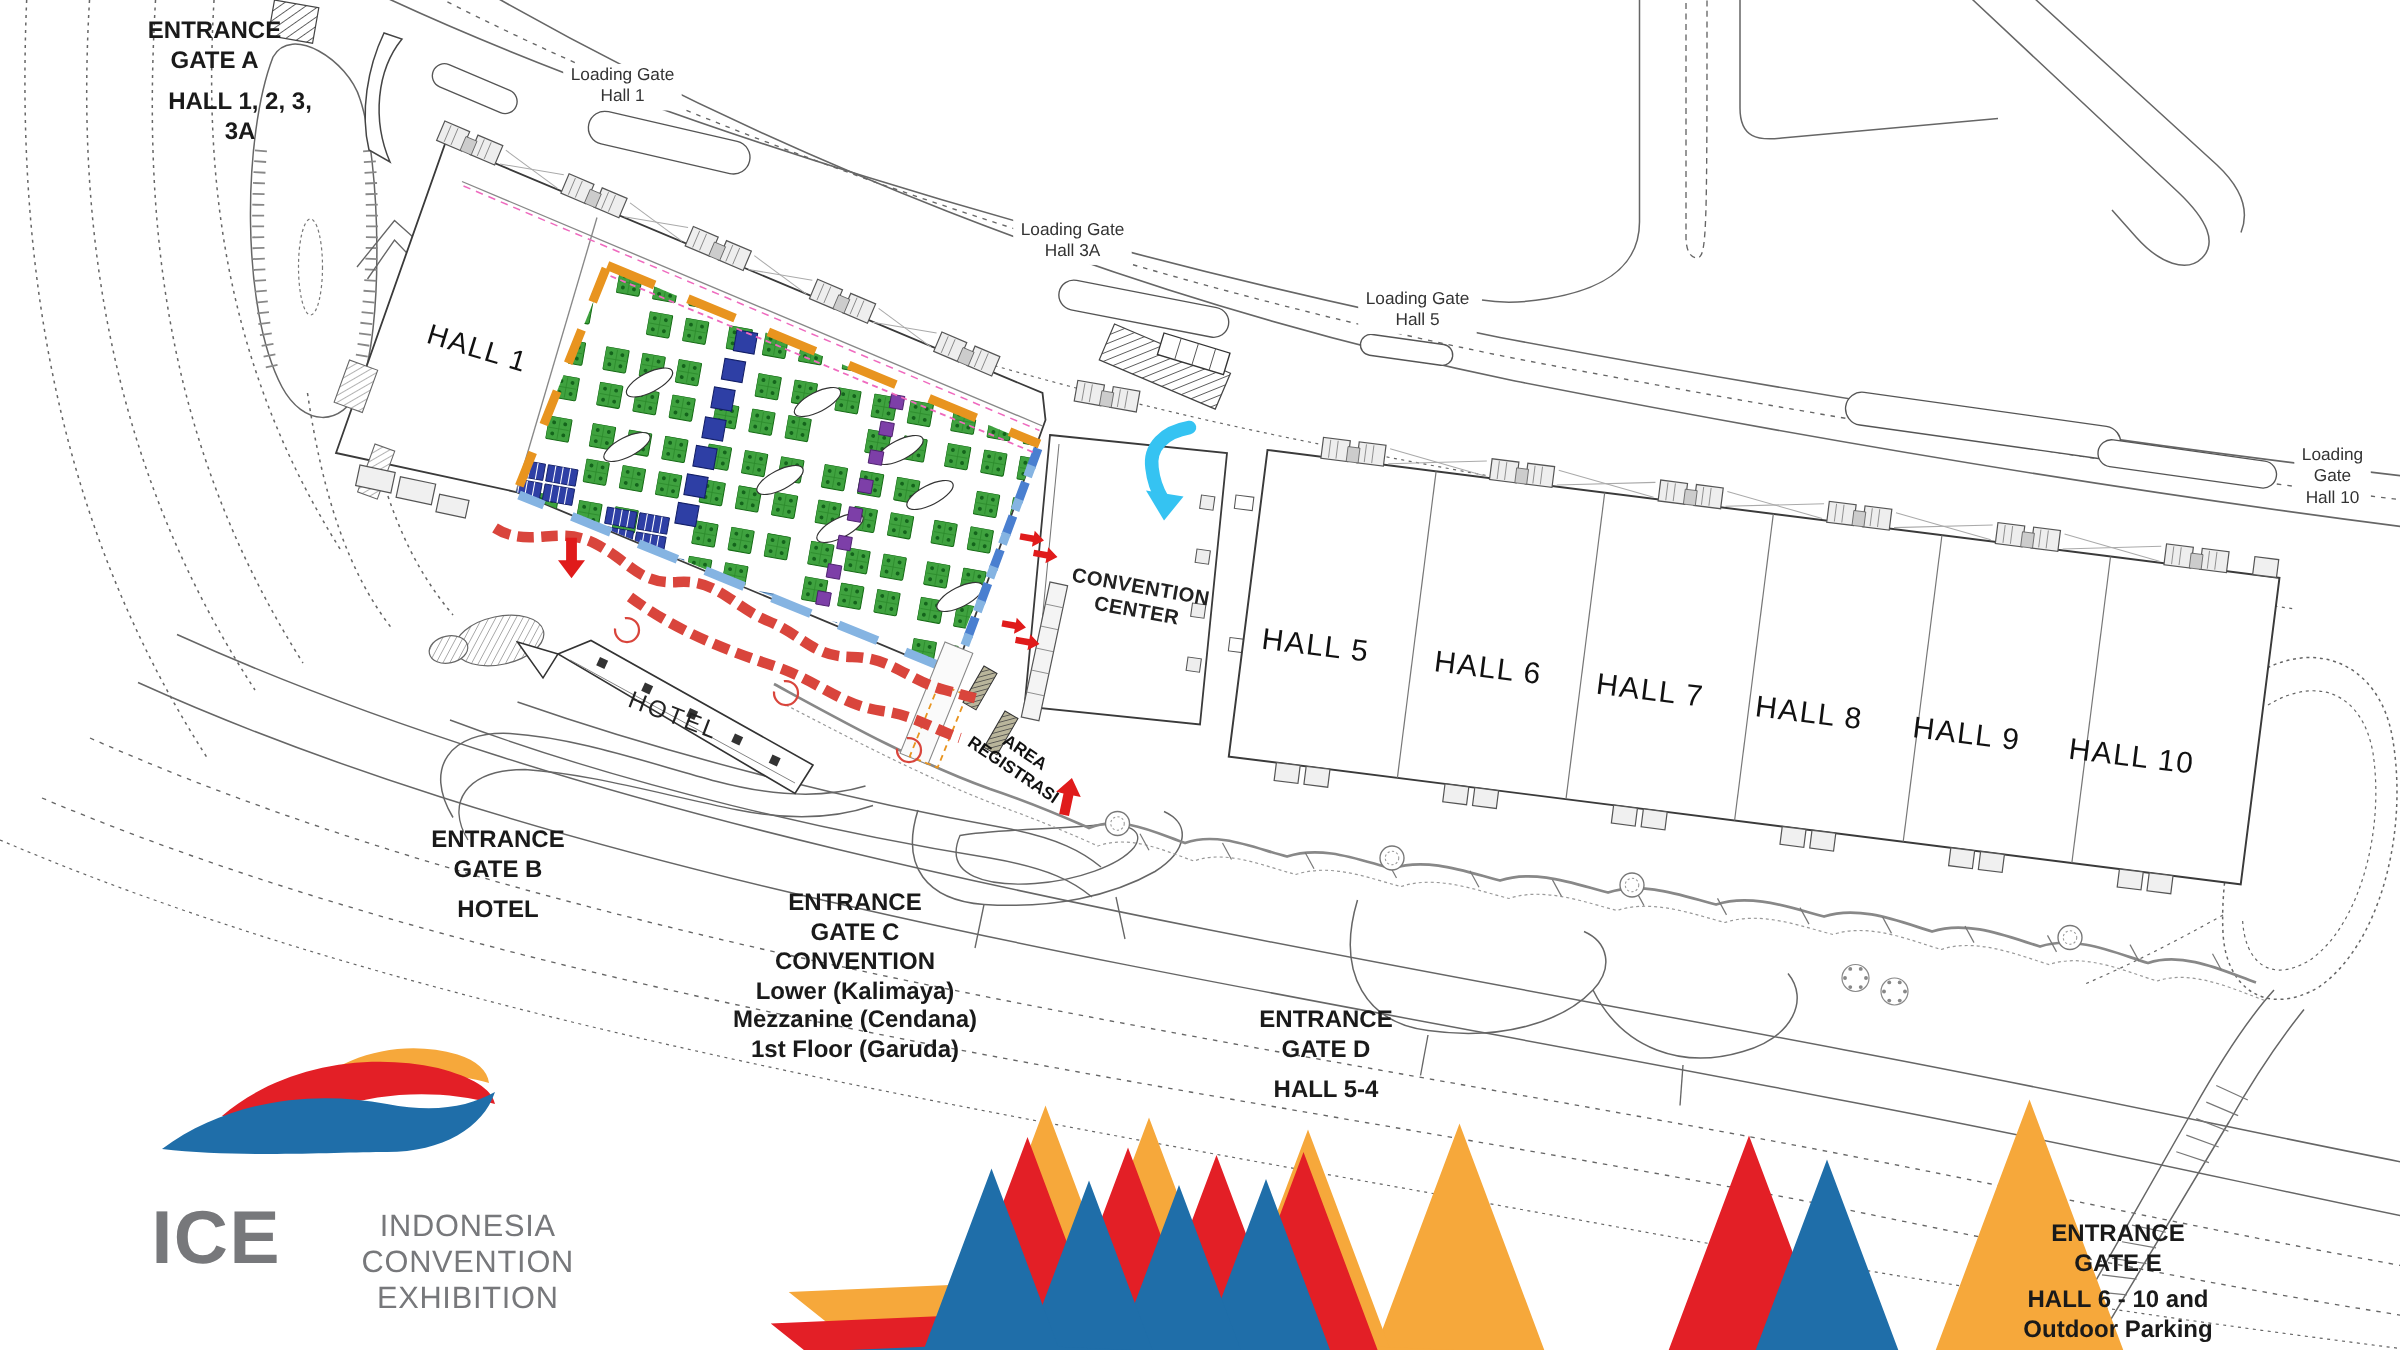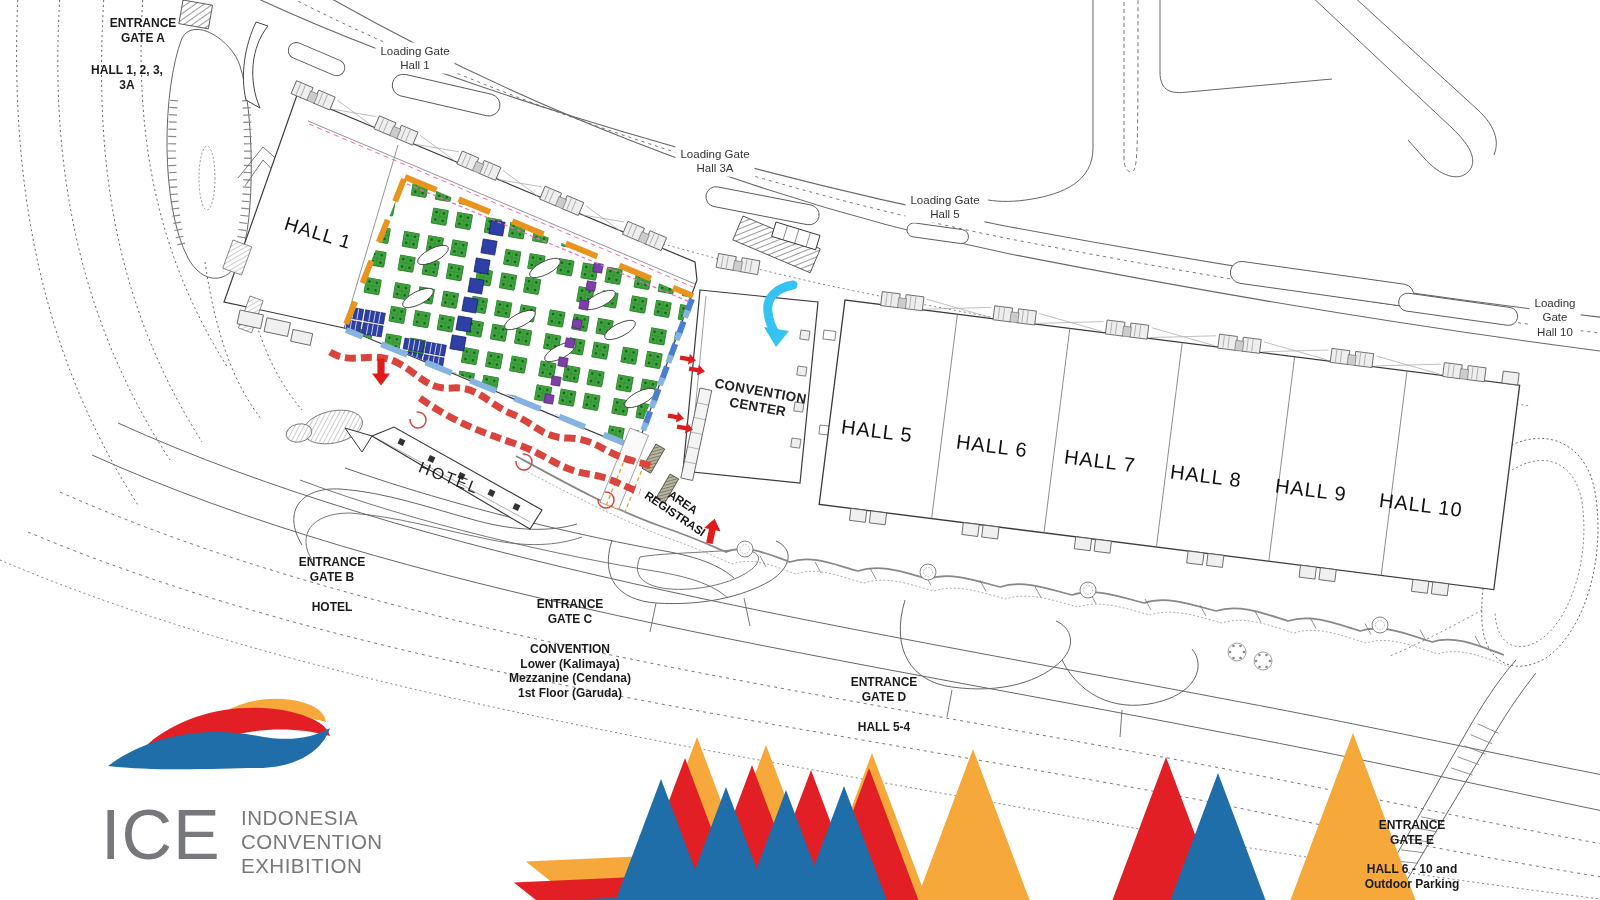--- a/index.html
+++ b/index.html
@@ -1,29 +1,29 @@
 <!DOCTYPE html>
 <html><head>
 <meta charset="utf-8">
 <style>
   html,body{margin:0;padding:0;background:#fff;}
   #stage{position:relative;width:1600px;height:900px;overflow:hidden;background:#fff;
          font-family:"Liberation Sans",sans-serif;}
   #plan{position:absolute;left:0;top:0;}
   .lbl{position:absolute;transform:translate(-50%,-50%);text-align:center;white-space:pre-line;
        color:#1a1a1a;line-height:1.22;pointer-events:none;}
-  .eg{font-size:12px;font-weight:bold;}
+  .eg{font-size:16px;font-weight:bold;}
   .lg{font-size:11.5px;color:#333;background:#fff;padding:1px 5px;line-height:1.25;margin-left:16px;}
   .hall{font-size:20px;letter-spacing:1px;color:#111;}
   .hall1{font-size:19px;letter-spacing:1px;color:#111;}
   .cc{font-size:13.5px;font-weight:bold;letter-spacing:.3px;color:#222;}
   .hotelb{font-size:16px;letter-spacing:2px;color:#222;}
   .area{font-size:11.5px;font-weight:bold;color:#111;}
-  .ice{position:absolute;left:101px;top:800px;font-size:70px;font-weight:normal;color:#77787b;letter-spacing:1px;line-height:1;}
-  .logolines{position:absolute;left:241px;top:806px;font-size:20.5px;color:#77787b;letter-spacing:.5px;line-height:24px;text-align:left;white-space:pre-line;}
+  .ice{position:absolute;left:101px;top:800px;font-size:50px;font-weight:bold;color:#77787b;letter-spacing:1px;line-height:1;}
+  .logolines{position:absolute;left:241px;top:806px;font-size:20.5px;color:#77787b;letter-spacing:.5px;line-height:24px;text-align:center;white-space:pre-line;}
 </style>
 </head>
 <body>
 
 <div id="stage">
   <svg id="plan" width="1600" height="900" viewBox="0 0 1600 900">
       <defs>
         <clipPath id="boothClip">
           <polygon points="405,178 692,297 633,446 344,328"></polygon>
         </clipPath>
@@ -647,21 +647,21 @@
         <use href="#star5" transform="translate(258,773) scale(1.2)" fill="#1f6ea9"></use>
         <use href="#star5" transform="translate(284,786) scale(0.7)" fill="#1f6ea9"></use>
         <use href="#star5" transform="translate(306,790) scale(0.6)" fill="#1f6ea9"></use>
         <use href="#star5" transform="translate(326,787) scale(0.5)" fill="#1f6ea9"></use>
         <use href="#star5" transform="translate(341,779) scale(0.4)" fill="#1f6ea9"></use>
       </g>
     </svg>
 
   <div class="lbl eg" style="left:143px;top:31px">ENTRANCE
 GATE A</div>
-  <div class="lbl eg" style="left:127px;top:78px">HALL 1, 2, 3,
+  <div class="lbl eg" style="left:160px;top:78px">HALL 1, 2, 3,
 3A</div>
   <div class="lbl lg" style="left:399px;top:58px">Loading Gate
 Hall 1</div>
   <div class="lbl lg" style="left:699px;top:161px">Loading Gate
 Hall 3A</div>
   <div class="lbl lg" style="left:929px;top:207px">Loading Gate
 Hall 5</div>
   <div class="lbl lg" style="left:1539px;top:318px">Loading Gate
 Hall 10</div>
   <div class="lbl hall1" style="left:318px;top:233px;transform:translate(-50%,-50%) rotate(17deg)">HALL 1</div>

